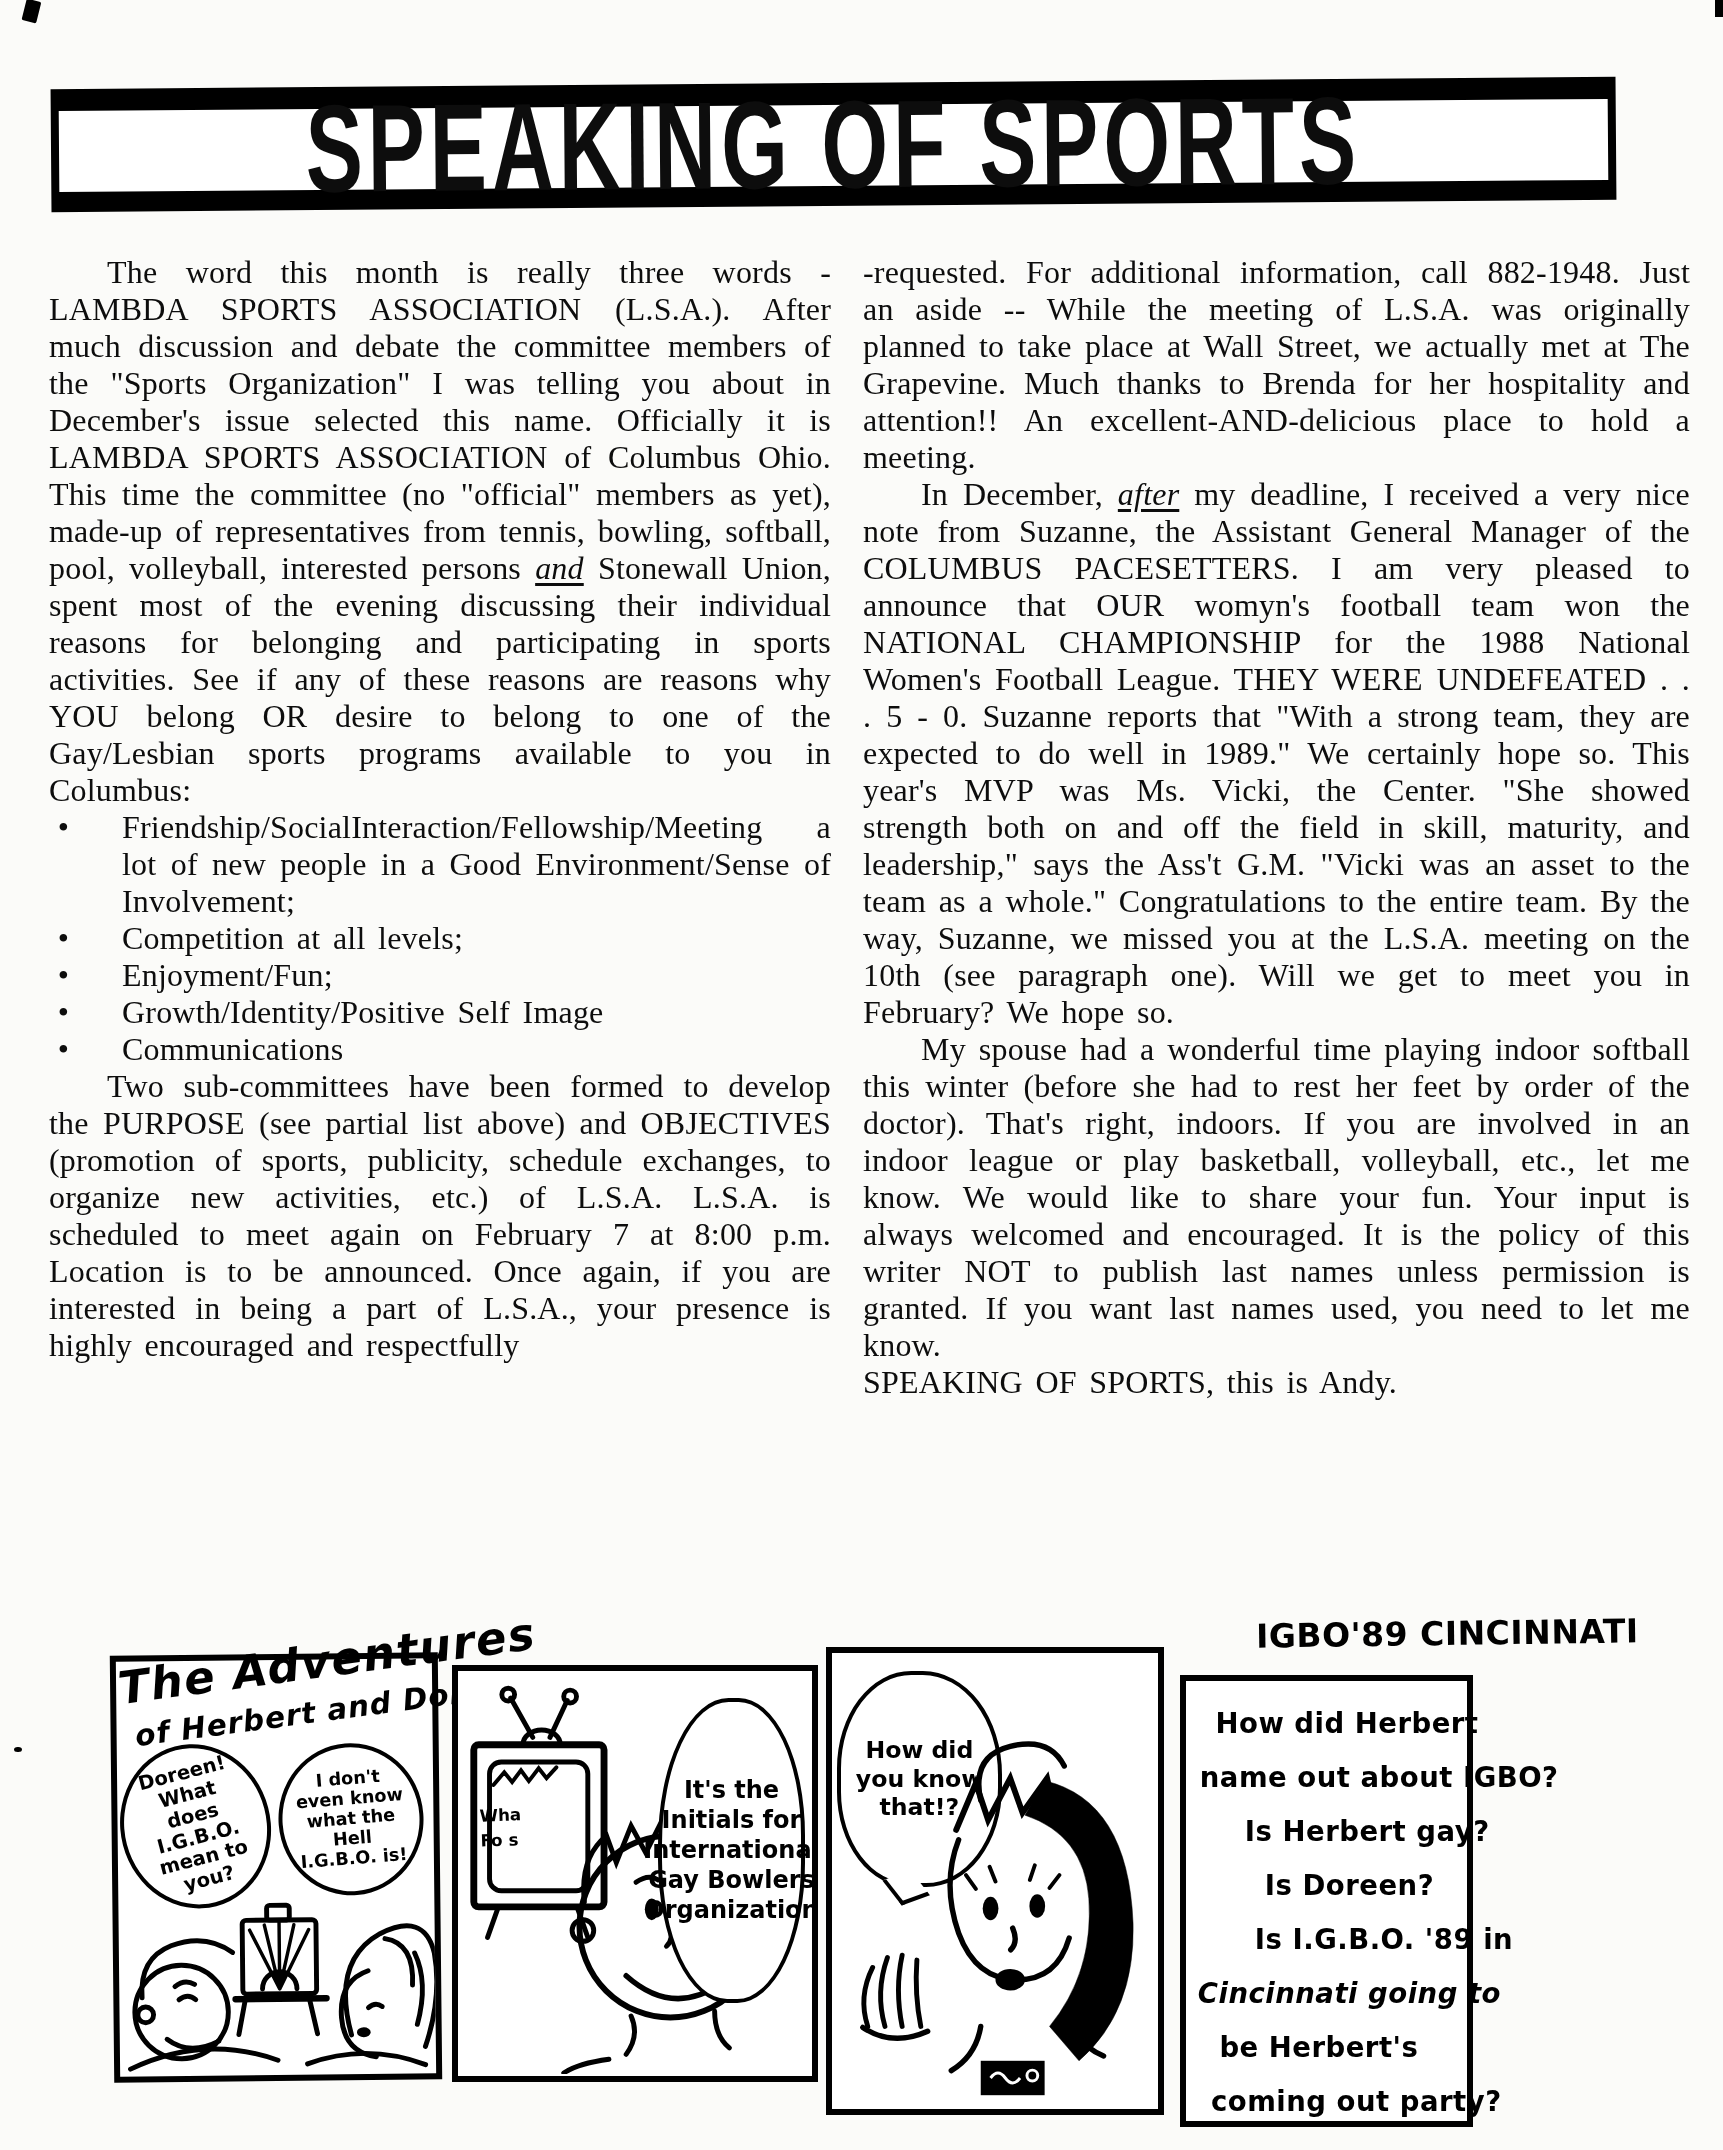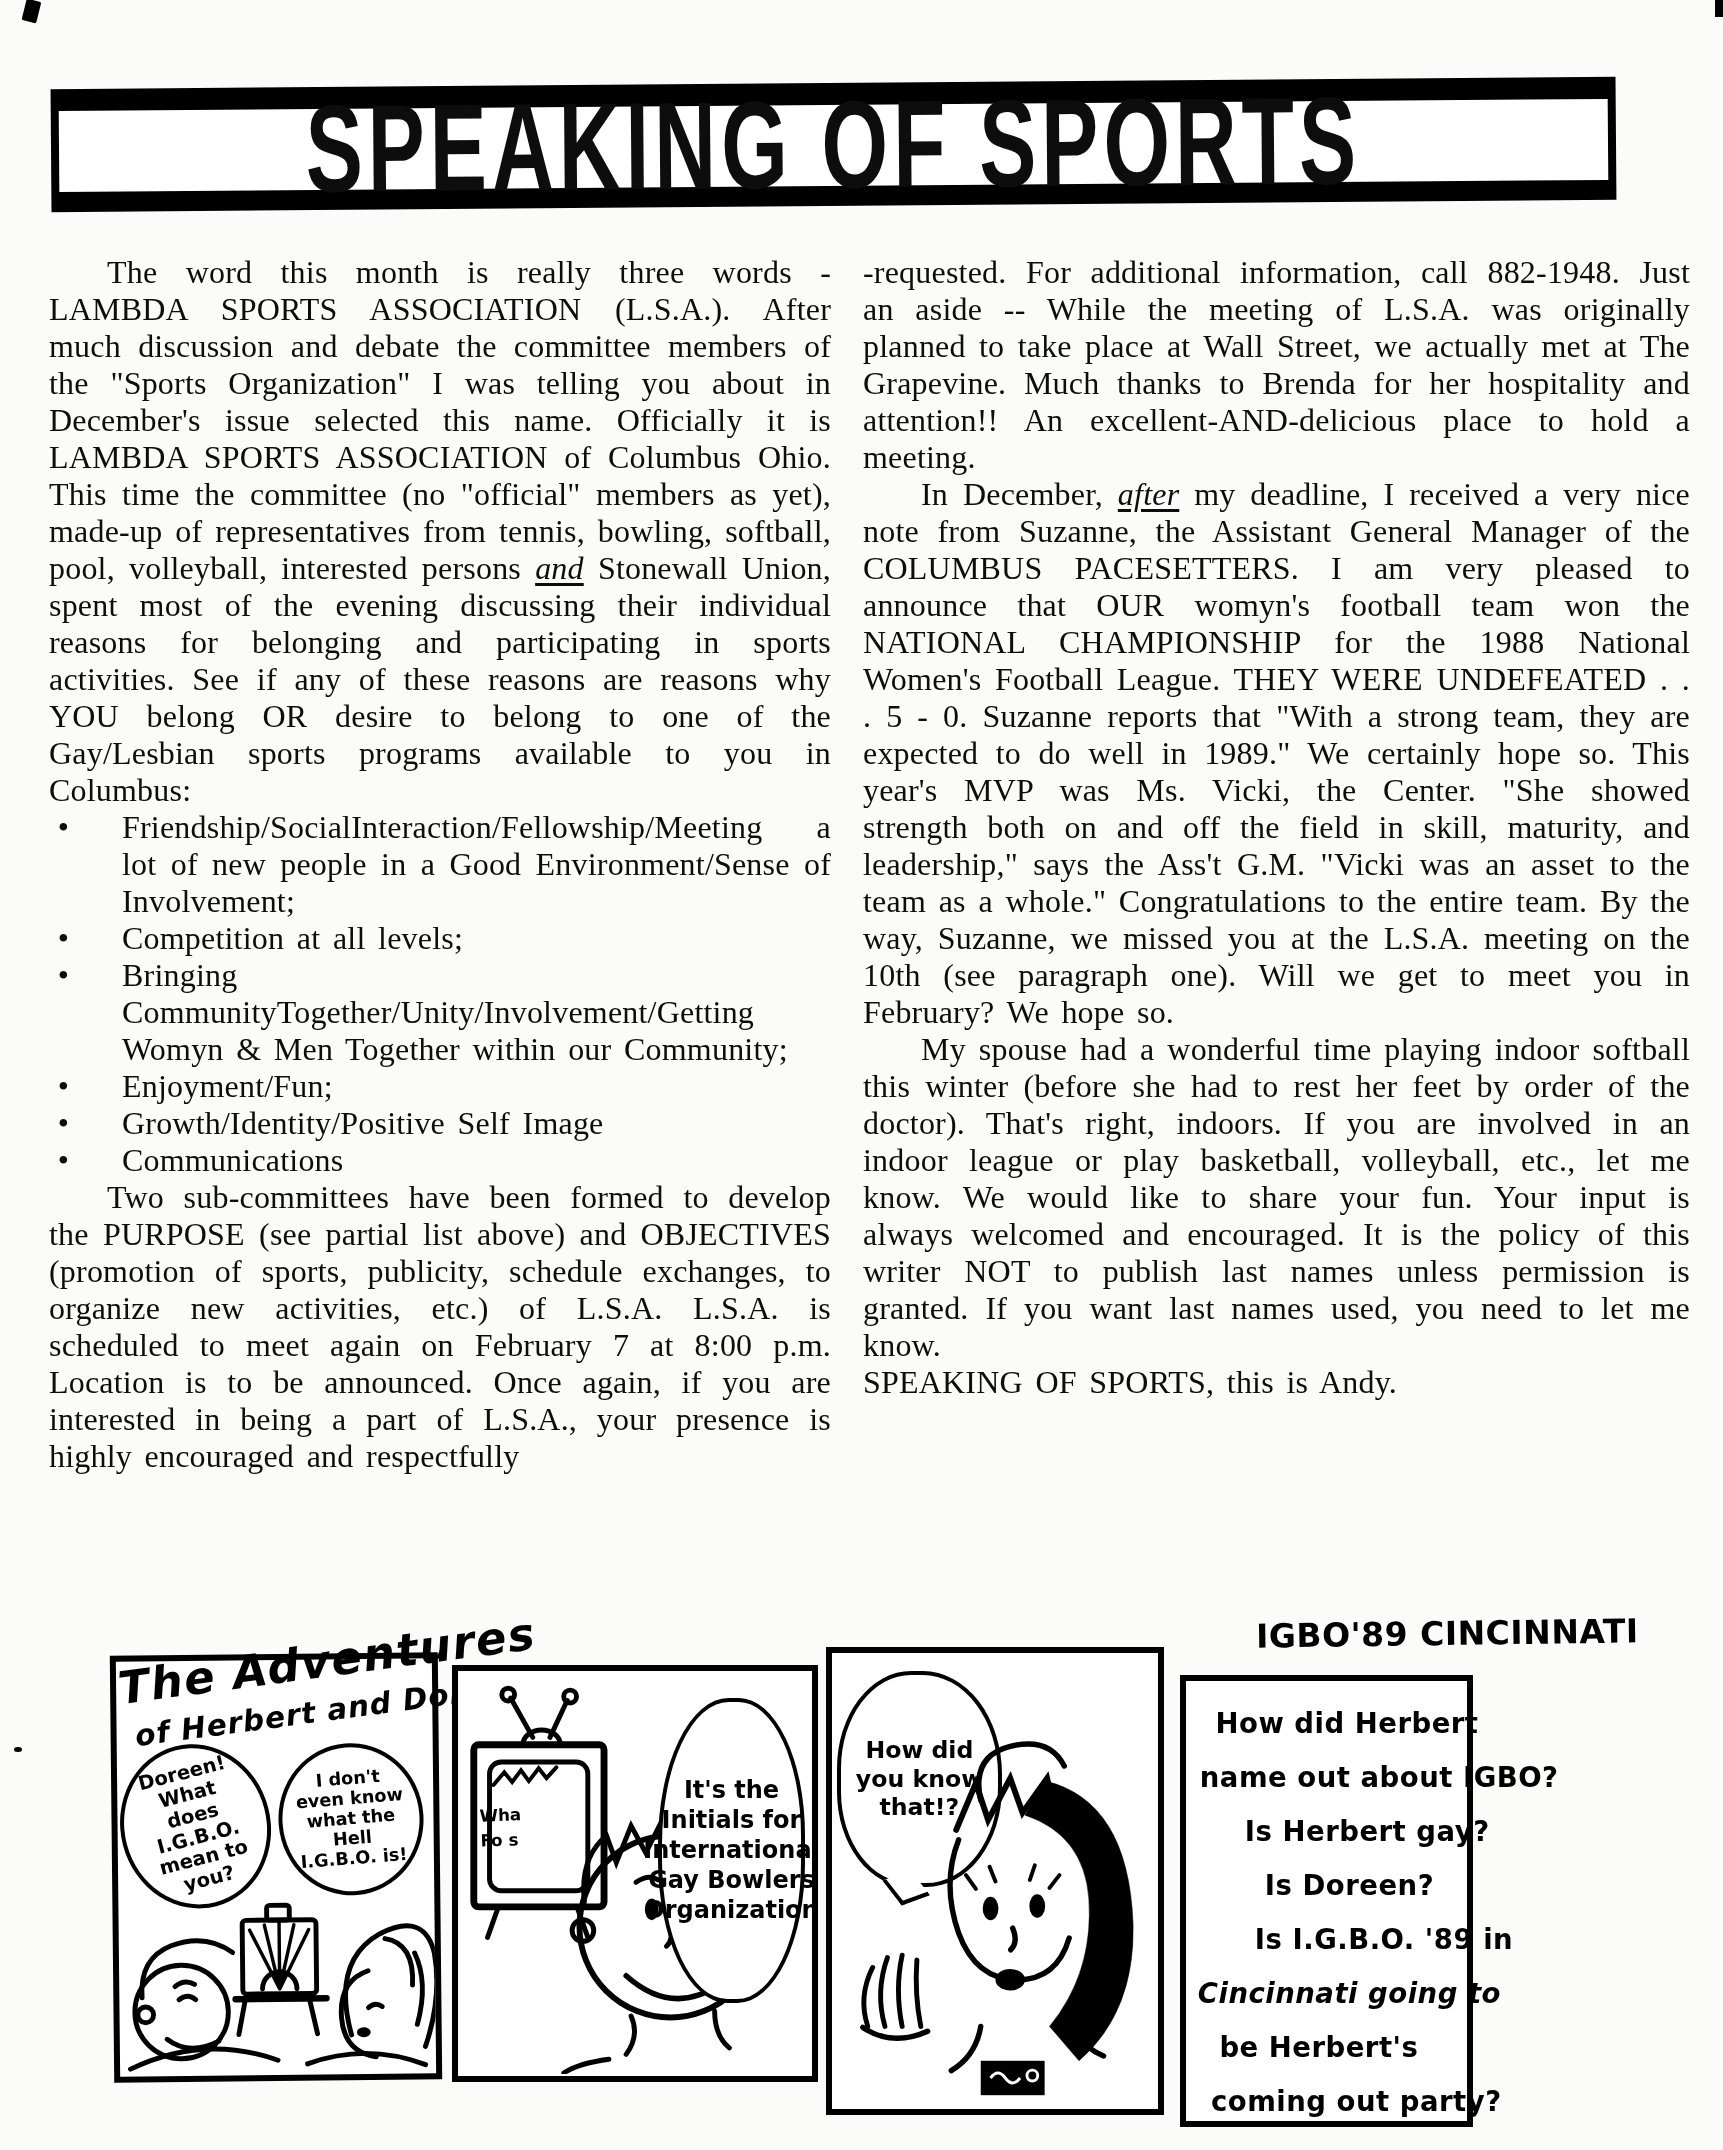--- a/index.html
+++ b/index.html
@@ -89,21 +89,20 @@
 
   <div class="banner">
     <div class="banner-text">SPEAKING OF SPORTS</div>
   </div>
 
   <div class="col col-left" id="left-col">
       <p class="indent"><span>The word this month is really three words -LAMBDA SPORTS ASSOCIATION (L.S.A.). After much discussion and debate the committee members of the "Sports Organization" I was telling you about in December's issue selected this name. Officially it is LAMBDA SPORTS ASSOCIATION of Columbus Ohio. This time the committee (no "official" members as yet), made-up of representatives from tennis, bowling, softball, pool, volleyball, interested persons </span><u>and</u><span> Stonewall Union, spent most of the evening discussing their individual reasons for belonging and participating in sports activities. See if any of these reasons are reasons why YOU belong OR desire to belong to one of the Gay/Lesbian sports programs available to you in Columbus:</span></p>
       <ul class="bullets">
         <li>Friendship/SocialInteraction/Fellowship/Meeting a lot of new people in a Good Environment/Sense of Involvement;</li>
         <li>Competition at all levels;</li>
-        <li>Bringing CommunityTogether/Unity/Involvement/Getting Womyn &amp; Men Together within our Community;</li>
         <li>Enjoyment/Fun;</li>
         <li>Growth/Identity/Positive Self Image</li>
         <li>Communications</li>
       </ul>
       <p class="indent"><span>Two sub-committees have been formed to develop the PURPOSE (see partial list above) and OBJECTIVES (promotion of sports, publicity, schedule exchanges, to organize new activities, etc.) of L.S.A.  L.S.A. is scheduled to meet again on February 7 at 8:00 p.m.  Location is to be announced. Once again, if you are interested in being a part of L.S.A., your presence is highly encouraged and respectfully</span></p>
     </div>
   <div class="col col-right" id="right-col">
       <p><span>-requested. For additional information, call 882-1948. Just an aside -- While the meeting of L.S.A. was originally planned to take place at Wall Street, we actually met at The Grapevine. Much thanks to Brenda for her hospitality and attention!! An excellent-AND-delicious place to hold a meeting.</span></p>
       <p class="indent"><span>In December, </span><u>after</u><span> my deadline, I received a very nice note from Suzanne, the Assistant General Manager of the COLUMBUS PACESETTERS. I am very pleased to announce that OUR womyn's football team won the NATIONAL CHAMPIONSHIP for the 1988 National Women's Football League. THEY WERE UNDEFEATED . . . 5 - 0. Suzanne reports that "With a strong team, they are expected to do well in 1989." We certainly hope so. This year's MVP was Ms. Vicki, the Center. "She showed strength both on and off the field in skill, maturity, and leadership," says the Ass't G.M. "Vicki was an asset to the team as a whole." Congratulations to the entire team. By the way, Suzanne, we missed you at the L.S.A. meeting on the 10th (see paragraph one). Will we get to meet you in February? We hope so.</span></p>
       <p class="indent"><span>My spouse had a wonderful time playing indoor softball this winter (before she had to rest her feet by order of the doctor). That's right, indoors. If you are involved in an indoor league or play basketball, volleyball, etc., let me know. We would  like to share your fun. Your input is always welcomed and encouraged. It is the policy of this writer NOT to publish last names unless permission is granted. If you want last names used, you need to let me know.</span></p>

